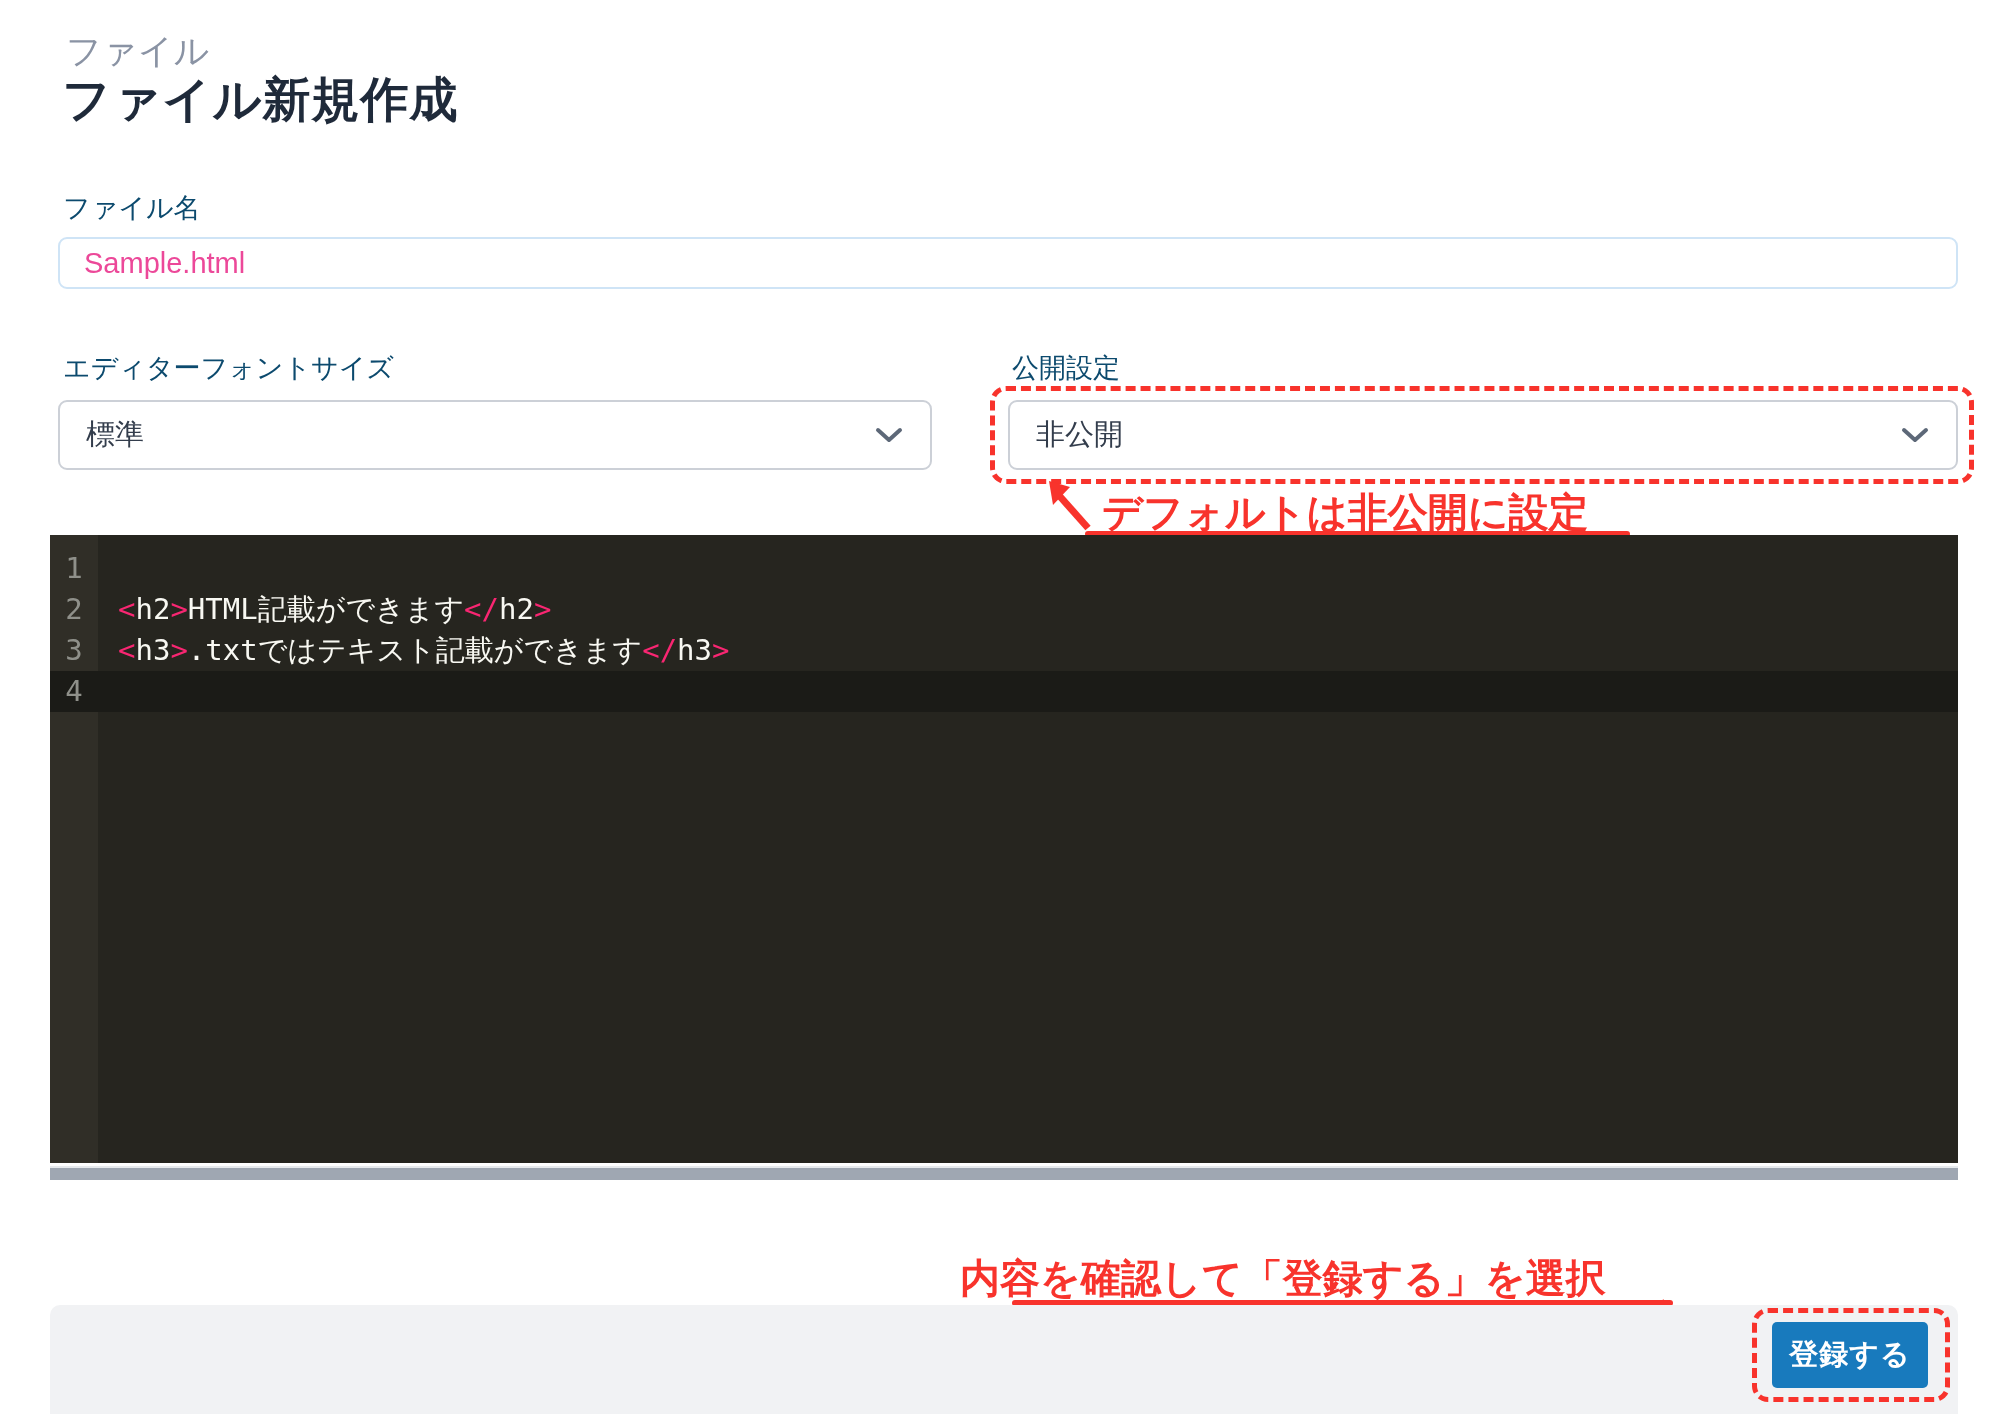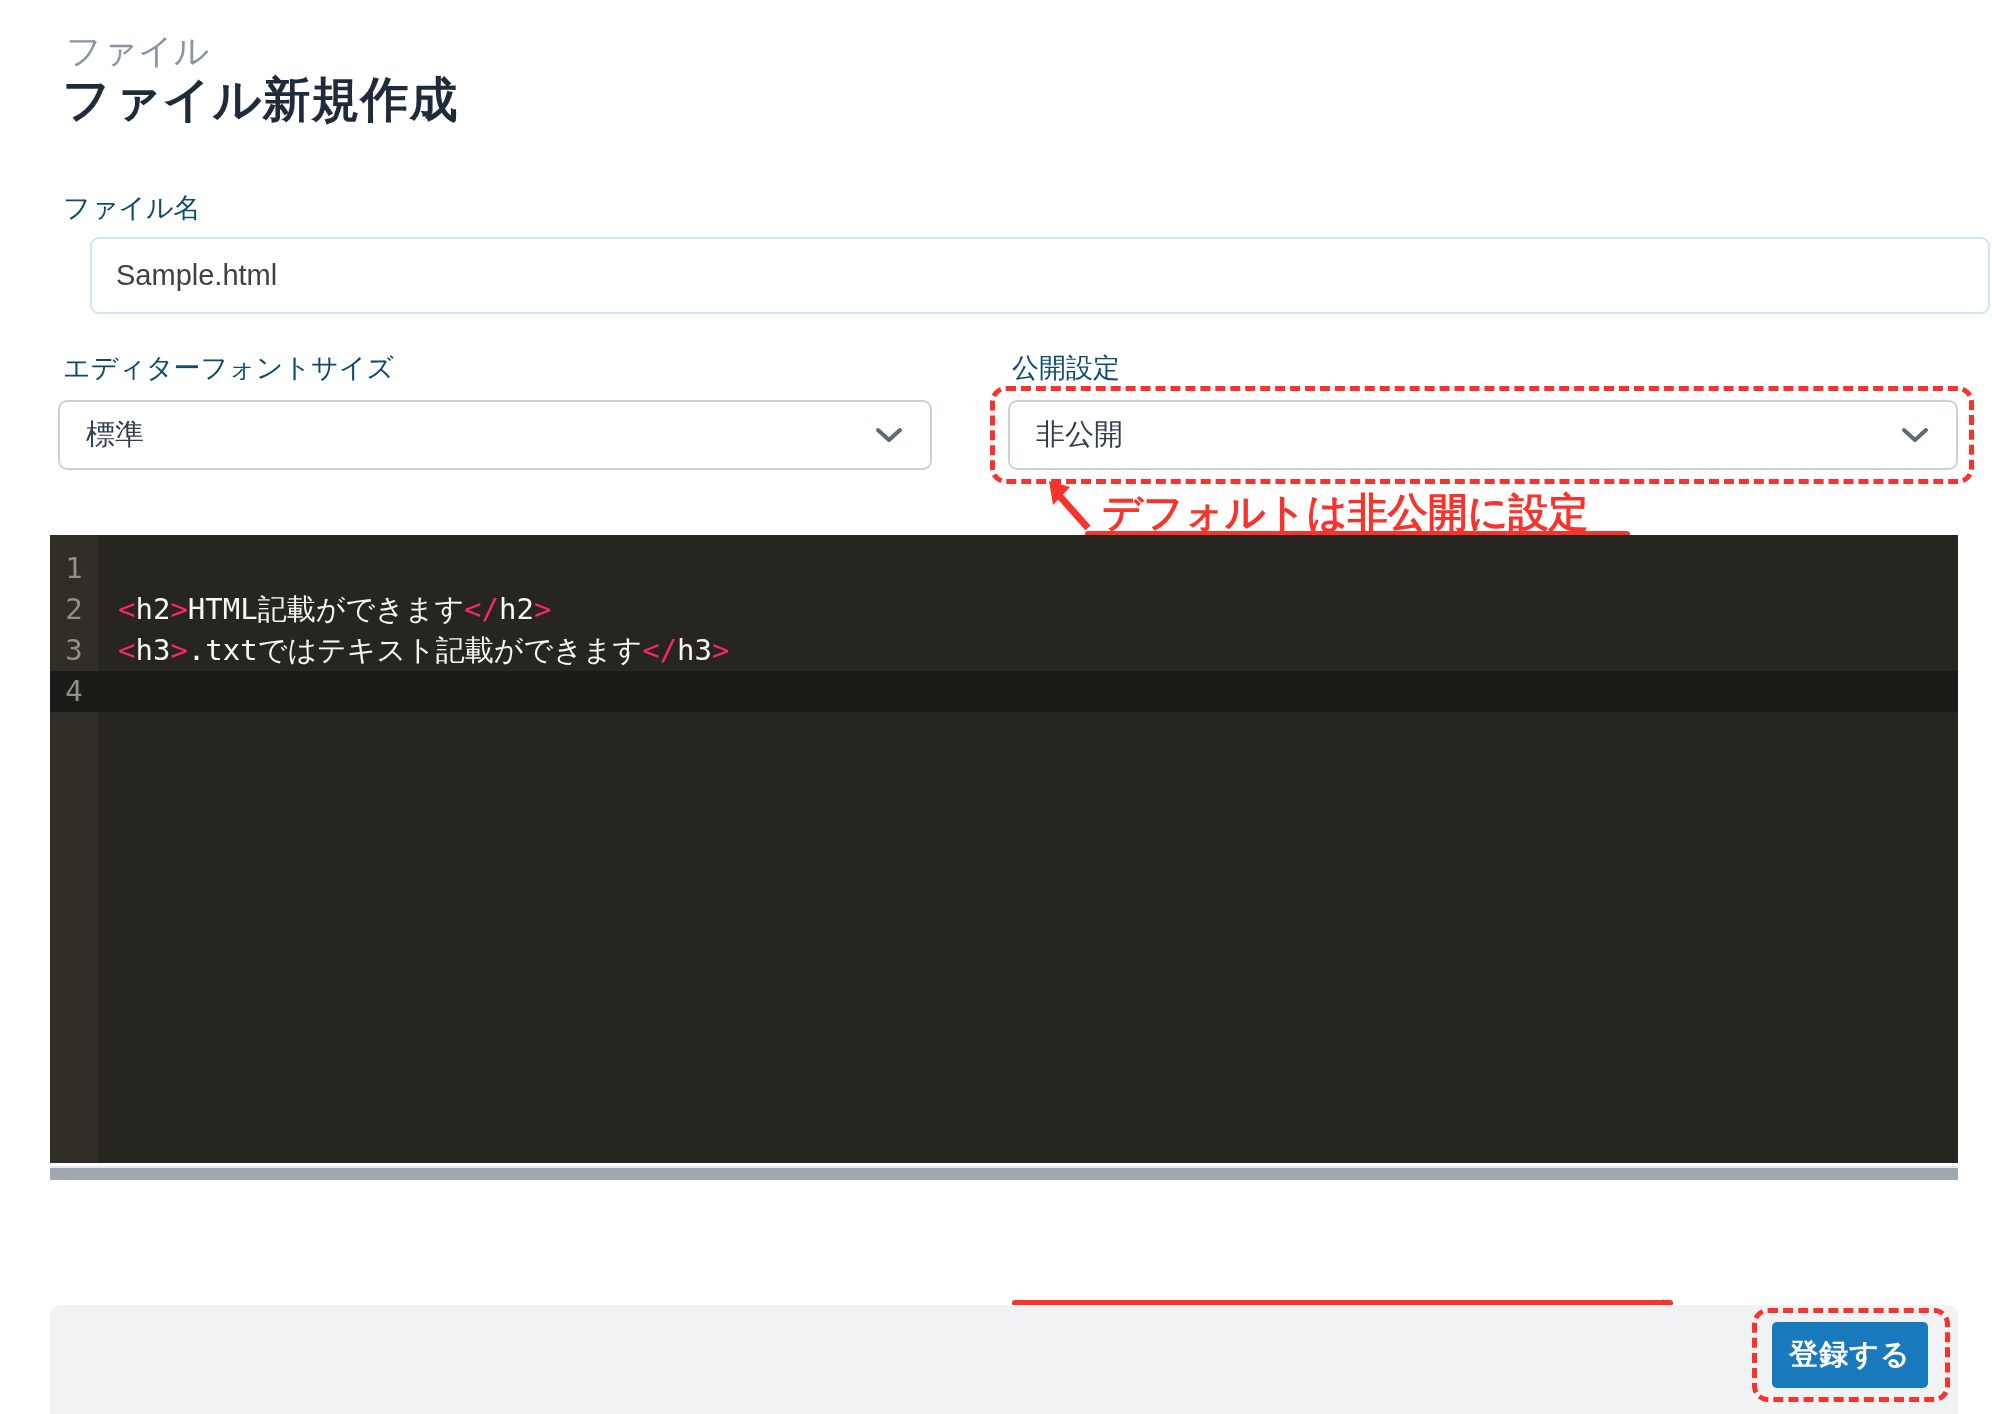--- a/index.html
+++ b/index.html
@@ -17,24 +17,24 @@
   .page{position:relative;width:1992px;height:1414px;background:#ffffff;overflow:hidden;}
 
   .breadcrumb{position:absolute;left:66px;top:28px;font-size:35px;color:#8a93a4;}
   .page-title{position:absolute;left:62px;top:68px;font-size:48px;font-weight:700;color:#1f2a3a;letter-spacing:1px;}
 
   .field-label{position:absolute;font-size:27px;color:#0c4a6e;}
   .lbl-filename{left:63px;top:190px;}
   .lbl-fontsize{left:63px;top:350px;}
   .lbl-visibility{left:1012px;top:350px;}
 
-  .text-input{position:absolute;left:58px;top:237px;width:1900px;height:77px;
+  .text-input{position:absolute;left:58px;top:237px;width:1900px;height:52px;
     border:2px solid #cfe4f6;border-radius:9px;background:#fff;
-    font-size:29px;color:#404040;padding:0 24px;outline:none;
-    font-family:"Liberation Sans", sans-serif;margin-left:32px;}
+    font-size:29px;color:#ec4899;padding:0 24px;outline:none;
+    font-family:"Liberation Sans", sans-serif;}
 
   .select-box{position:absolute;height:70px;border:2px solid #ccd0d7;border-radius:9px;
     background:#fff;display:flex;align-items:center;justify-content:space-between;
     padding:0 26px;font-size:29px;color:#333d4c;cursor:pointer;}
   .select-fontsize{left:58px;top:400px;width:874px;}
   .select-visibility{left:1008px;top:400px;width:950px;}
   .chevron{flex:0 0 auto;margin-left:12px;}
 
   .dashed-box{position:absolute;border:5px dashed var(--accent-red);border-radius:16px;}
   .dash-visibility{left:990px;top:386px;width:984px;height:98px;}
@@ -124,20 +124,21 @@
           <span class="gutter-num">3</span>
           <span class="code-text"><span class="tok-pink">&lt;</span><span class="tok-white">h3</span><span class="tok-pink">&gt;</span><span class="tok-white">.txtではテキスト記載ができます</span><span class="tok-pink">&lt;/</span><span class="tok-white">h3</span><span class="tok-pink">&gt;</span></span>
         </div>
         <div class="code-line active">
           <span class="gutter-num">4</span>
         </div>
       </div>
   </div>
   <div class="hscrollbar"></div>
 
+  <div class="annot annot-submit">内容を確認して「登録する」を選択</div>
   <div class="annot-underline ul-submit"></div>
   <svg class="annot-arrow arrow-submit" width="92" height="72" viewBox="0 0 92 72">
     <line x1="6" y1="6" x2="66" y2="52" stroke="#f8332c" stroke-width="7"></line>
     <polygon points="82,64 56,62 70,41" fill="#f8332c"></polygon>
   </svg>
 
   <div class="footer-bar"></div>
   <button class="submit-btn">登録する</button>
   <div class="dashed-box dash-submit"></div>
 

